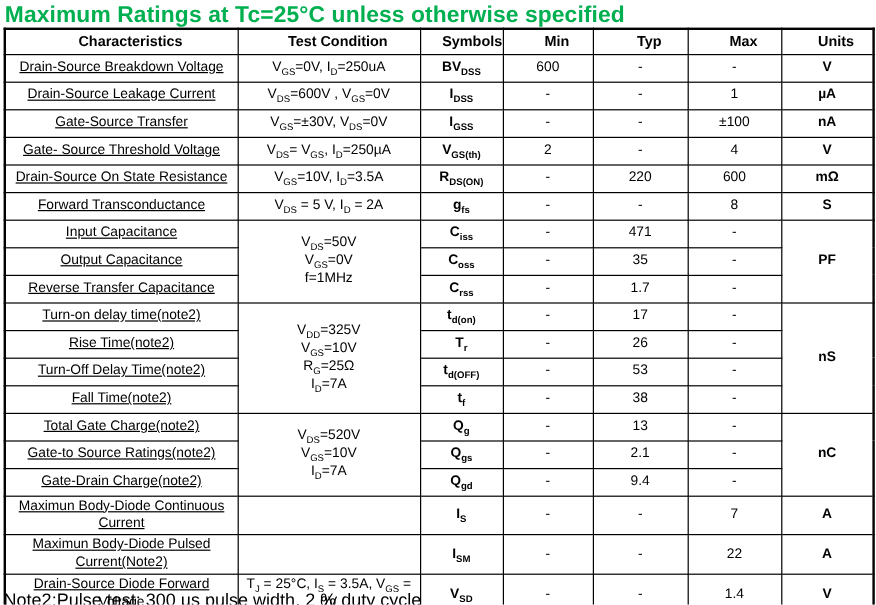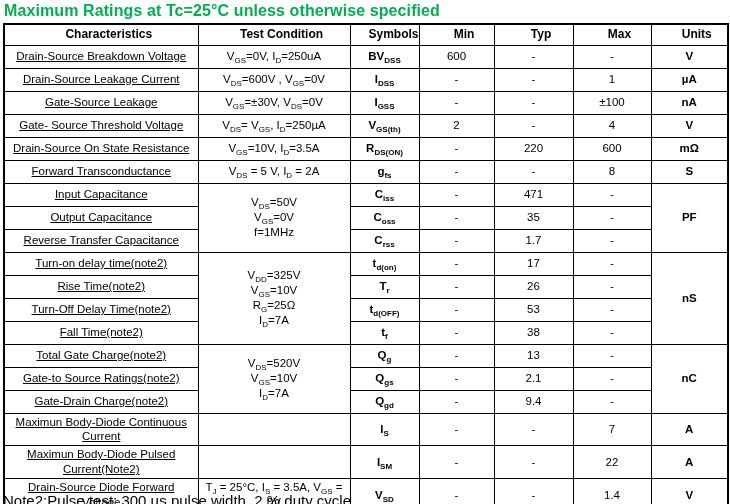--- a/index.html
+++ b/index.html
@@ -10,21 +10,21 @@
     height: 504px;
     background: #ffffff;
     font-family: "Liberation Sans", sans-serif;
     color: #000;
     overflow: hidden;
   }
   .title {
     position: absolute;
     left: 4px;
     top: 2px;
-    font-size: 16px;
+    font-size: 19px;
     font-weight: bold;
     letter-spacing: 0.1px;
   }
   table.ratings {
     position: absolute;
     left: 3px;
     top: 23px;
     width: 724px;
     border-collapse: collapse;
     table-layout: fixed;
@@ -93,21 +93,21 @@
         <tr>
           <td class="char">Drain-Source Leakage Current</td>
           <td class="tc">V<sub>DS</sub>=600V , V<sub>GS</sub>=0V</td>
           <td class="sym">I<sub>DSS</sub></td>
           <td>-</td>
           <td>-</td>
           <td>1</td>
           <td class="unit">µA</td>
         </tr>
         <tr>
-          <td class="char">Gate-Source Leakage</td>
+          <td class="char">Gate-Source Transfer</td>
           <td class="tc">V<sub>GS</sub>=±30V, V<sub>DS</sub>=0V</td>
           <td class="sym">I<sub>GSS</sub></td>
           <td>-</td>
           <td>-</td>
           <td>±100</td>
           <td class="unit">nA</td>
         </tr>
         <tr>
           <td class="char">Gate- Source  Threshold Voltage</td>
           <td class="tc">V<sub>DS</sub>= V<sub>GS</sub>, I<sub>D</sub>=250µA</td>

